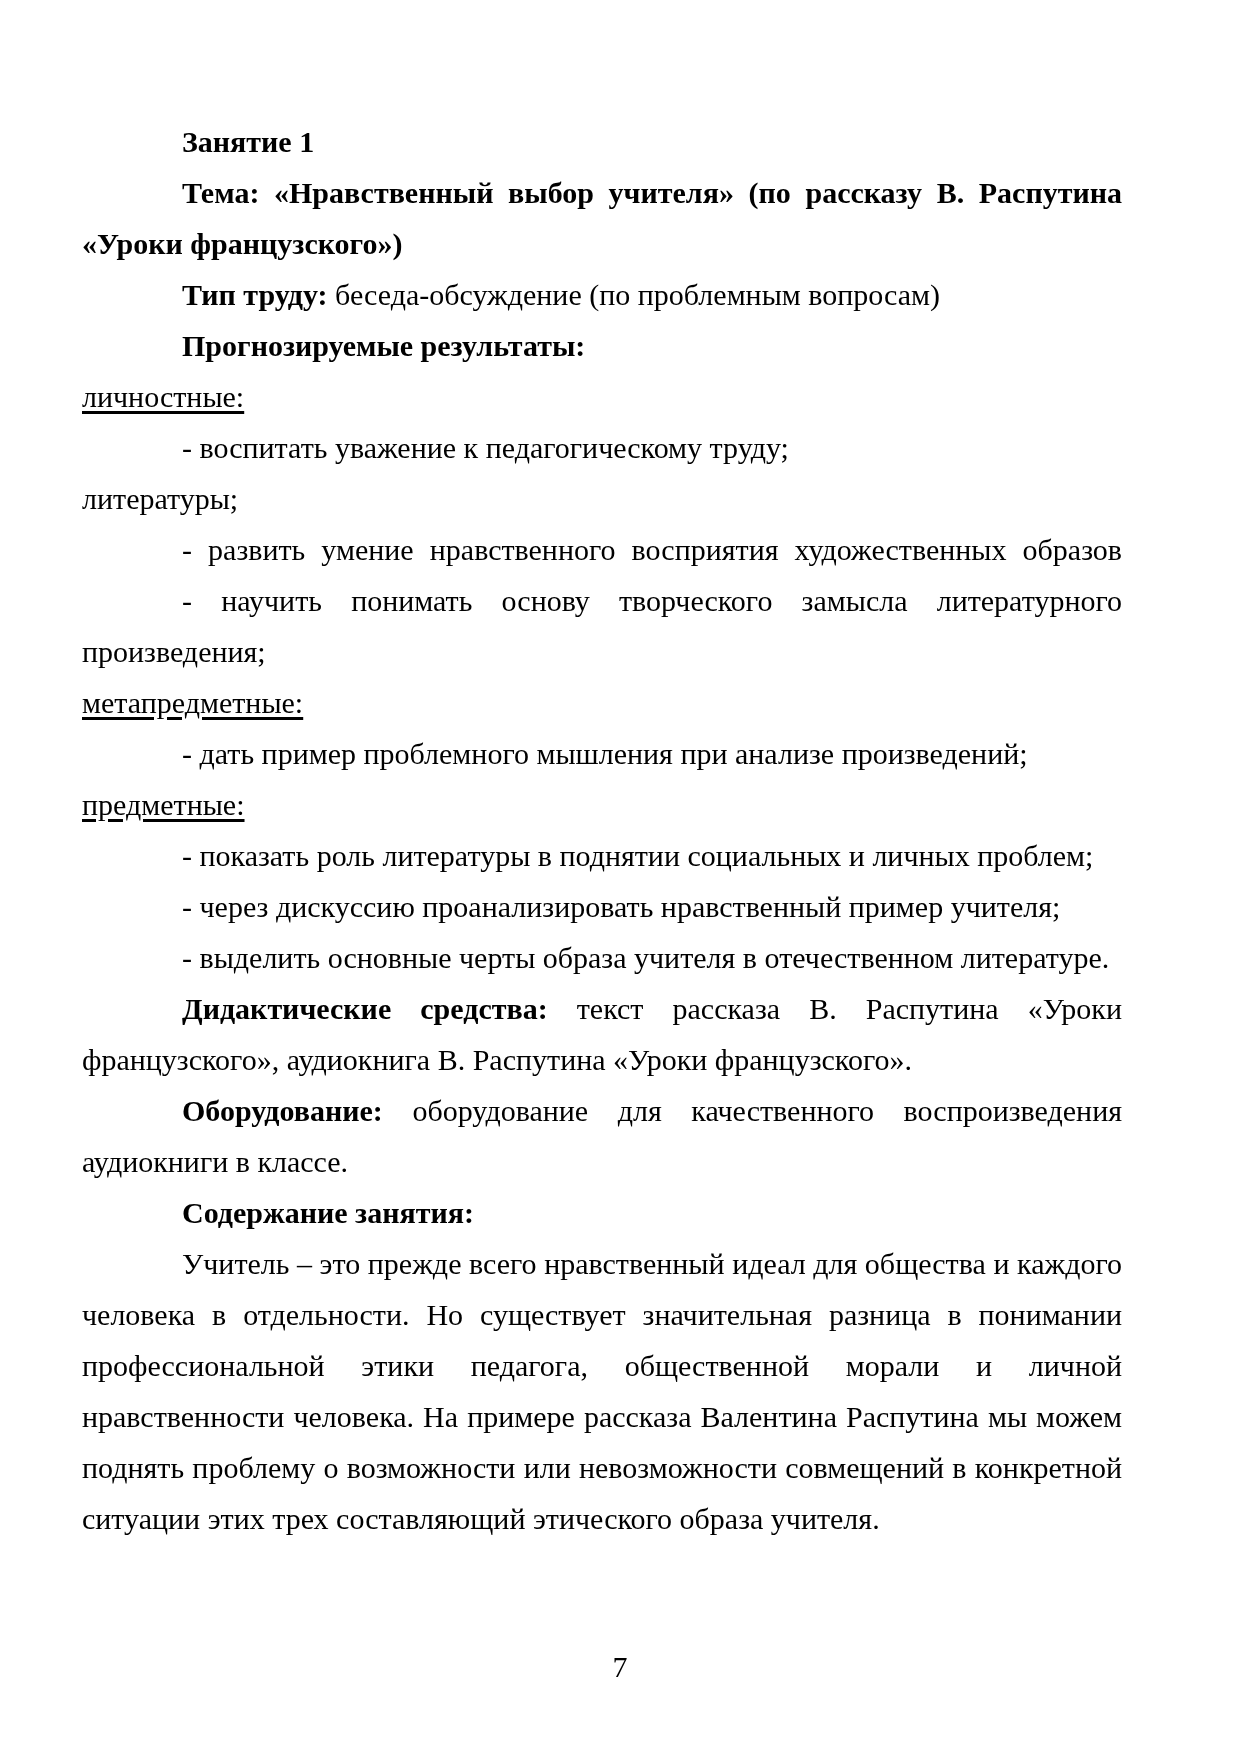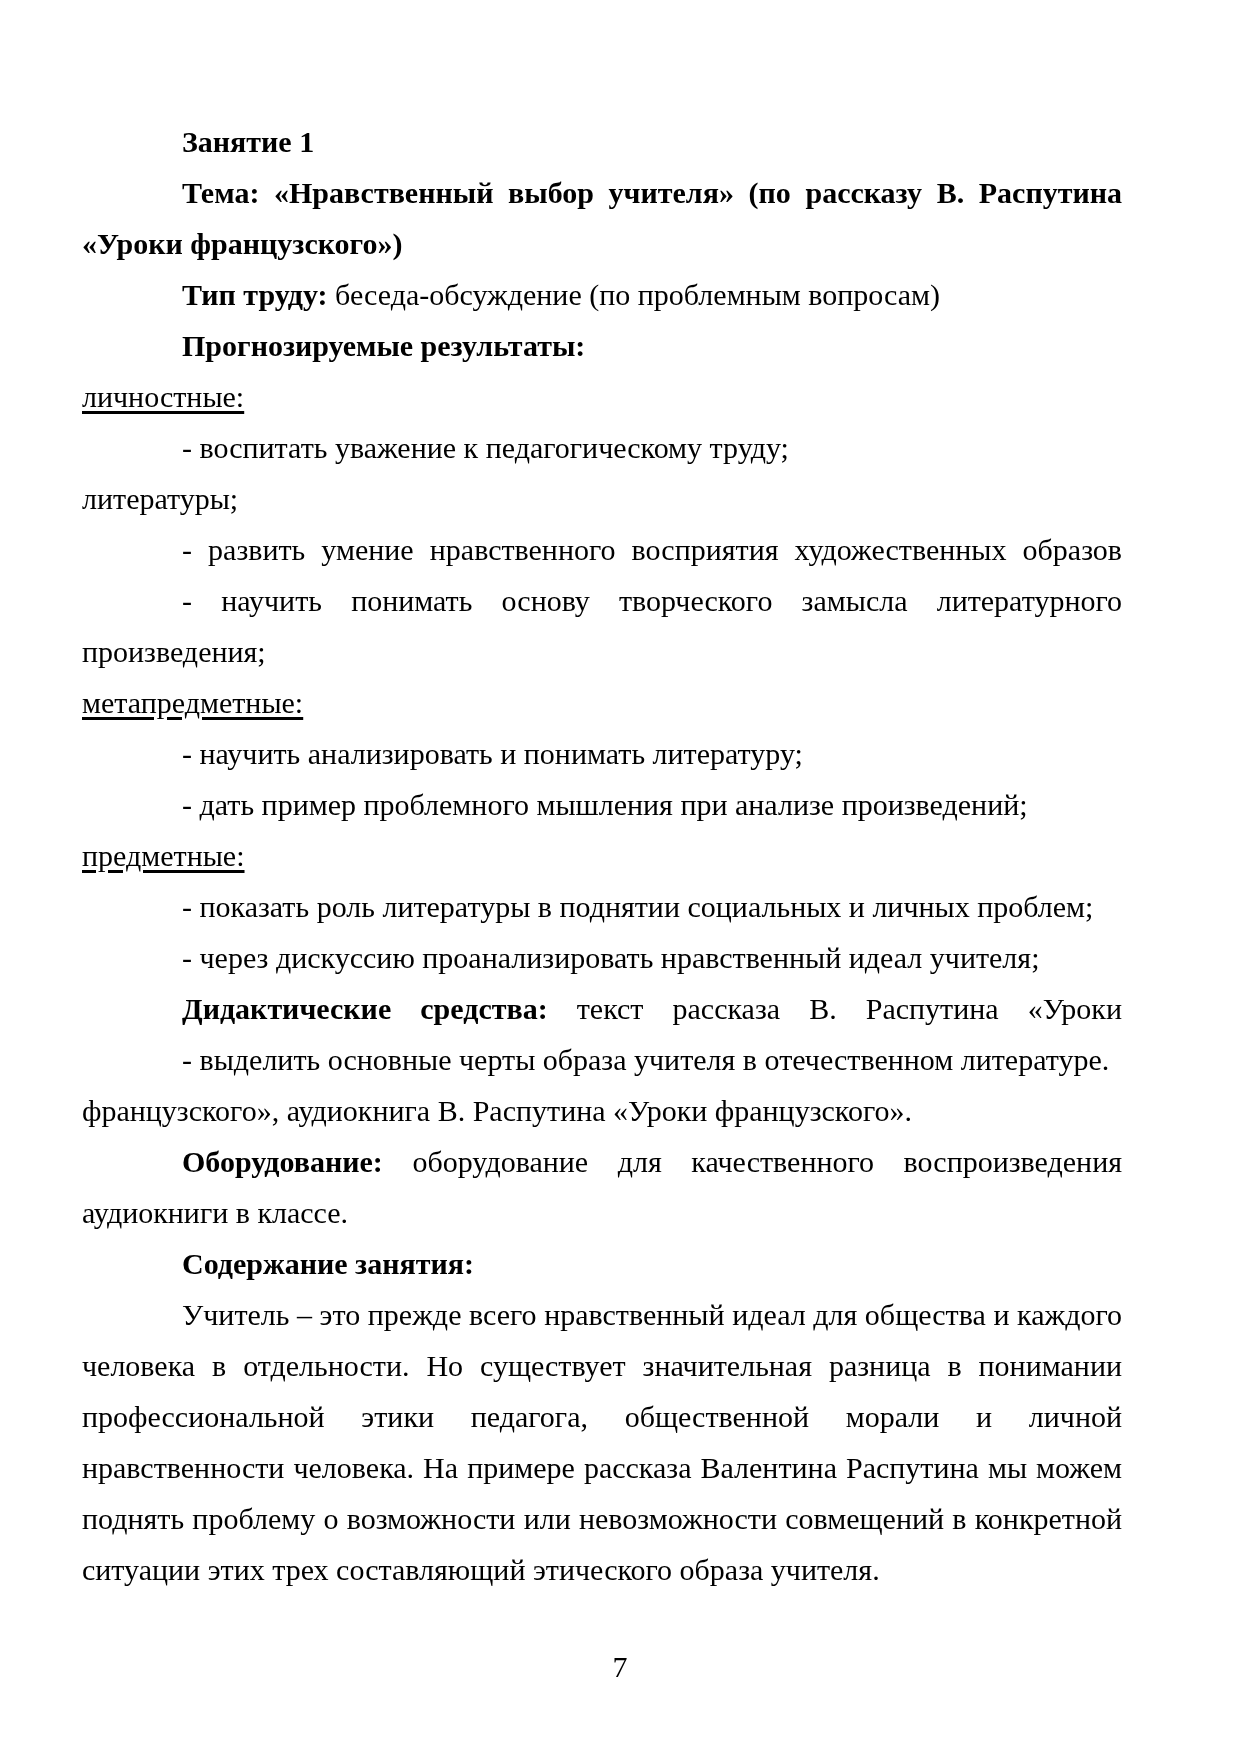--- a/index.html
+++ b/index.html
@@ -64,27 +64,26 @@
       <div class="line"><span class="seg bold">«Уроки французского»)</span></div>
       <div class="line indent"><span class="seg bold">Тип труду:</span><span class="seg"> беседа-обсуждение (по проблемным вопросам)</span></div>
       <div class="line indent"><span class="seg bold">Прогнозируемые результаты:</span></div>
       <div class="line"><span class="seg underline">личностные:</span></div>
       <div class="line indent"><span class="seg">- воспитать уважение к педагогическому труду;</span></div>
       <div class="line"><span class="seg">литературы;</span></div>
       <div class="line indent justify"><span class="seg">- развить умение нравственного восприятия художественных образов</span></div>
       <div class="line indent justify"><span class="seg">- научить понимать основу творческого замысла литературного</span></div>
       <div class="line"><span class="seg">произведения;</span></div>
       <div class="line"><span class="seg underline">метапредметные:</span></div>
-      <div class="line indent"><span class="seg">- научить анализировать и понимать литературу;</span></div>
       <div class="line indent"><span class="seg">- дать пример проблемного мышления при анализе произведений;</span></div>
       <div class="line"><span class="seg underline">предметные:</span></div>
       <div class="line indent"><span class="seg">- показать роль литературы в поднятии социальных и личных проблем;</span></div>
-      <div class="line indent"><span class="seg">- через дискуссию проанализировать нравственный идеал учителя;</span></div>
+      <div class="line indent"><span class="seg">- через дискуссию проанализировать нравственный пример учителя;</span></div>
+      <div class="line indent"><span class="seg">- выделить основные черты образа учителя в отечественном литературе.</span></div>
       <div class="line indent justify"><span class="seg bold">Дидактические средства:</span><span class="seg"> текст рассказа В. Распутина «Уроки</span></div>
-      <div class="line indent"><span class="seg">- выделить основные черты образа учителя в отечественном литературе.</span></div>
       <div class="line"><span class="seg">французского», аудиокнига В. Распутина «Уроки французского».</span></div>
       <div class="line indent justify"><span class="seg bold">Оборудование:</span><span class="seg"> оборудование для качественного воспроизведения</span></div>
       <div class="line"><span class="seg">аудиокниги в классе.</span></div>
       <div class="line indent"><span class="seg bold">Содержание занятия:</span></div>
       <div class="line indent justify"><span class="seg">Учитель – это прежде всего нравственный идеал для общества и каждого</span></div>
       <div class="line justify"><span class="seg">человека в отдельности. Но существует значительная разница в понимании</span></div>
       <div class="line justify"><span class="seg">профессиональной этики педагога, общественной морали и личной</span></div>
       <div class="line justify"><span class="seg">нравственности человека. На примере рассказа Валентина Распутина мы можем</span></div>
       <div class="line justify"><span class="seg">поднять проблему о возможности или невозможности совмещений в конкретной</span></div>
       <div class="line"><span class="seg">ситуации этих трех составляющий этического образа учителя.</span></div>

